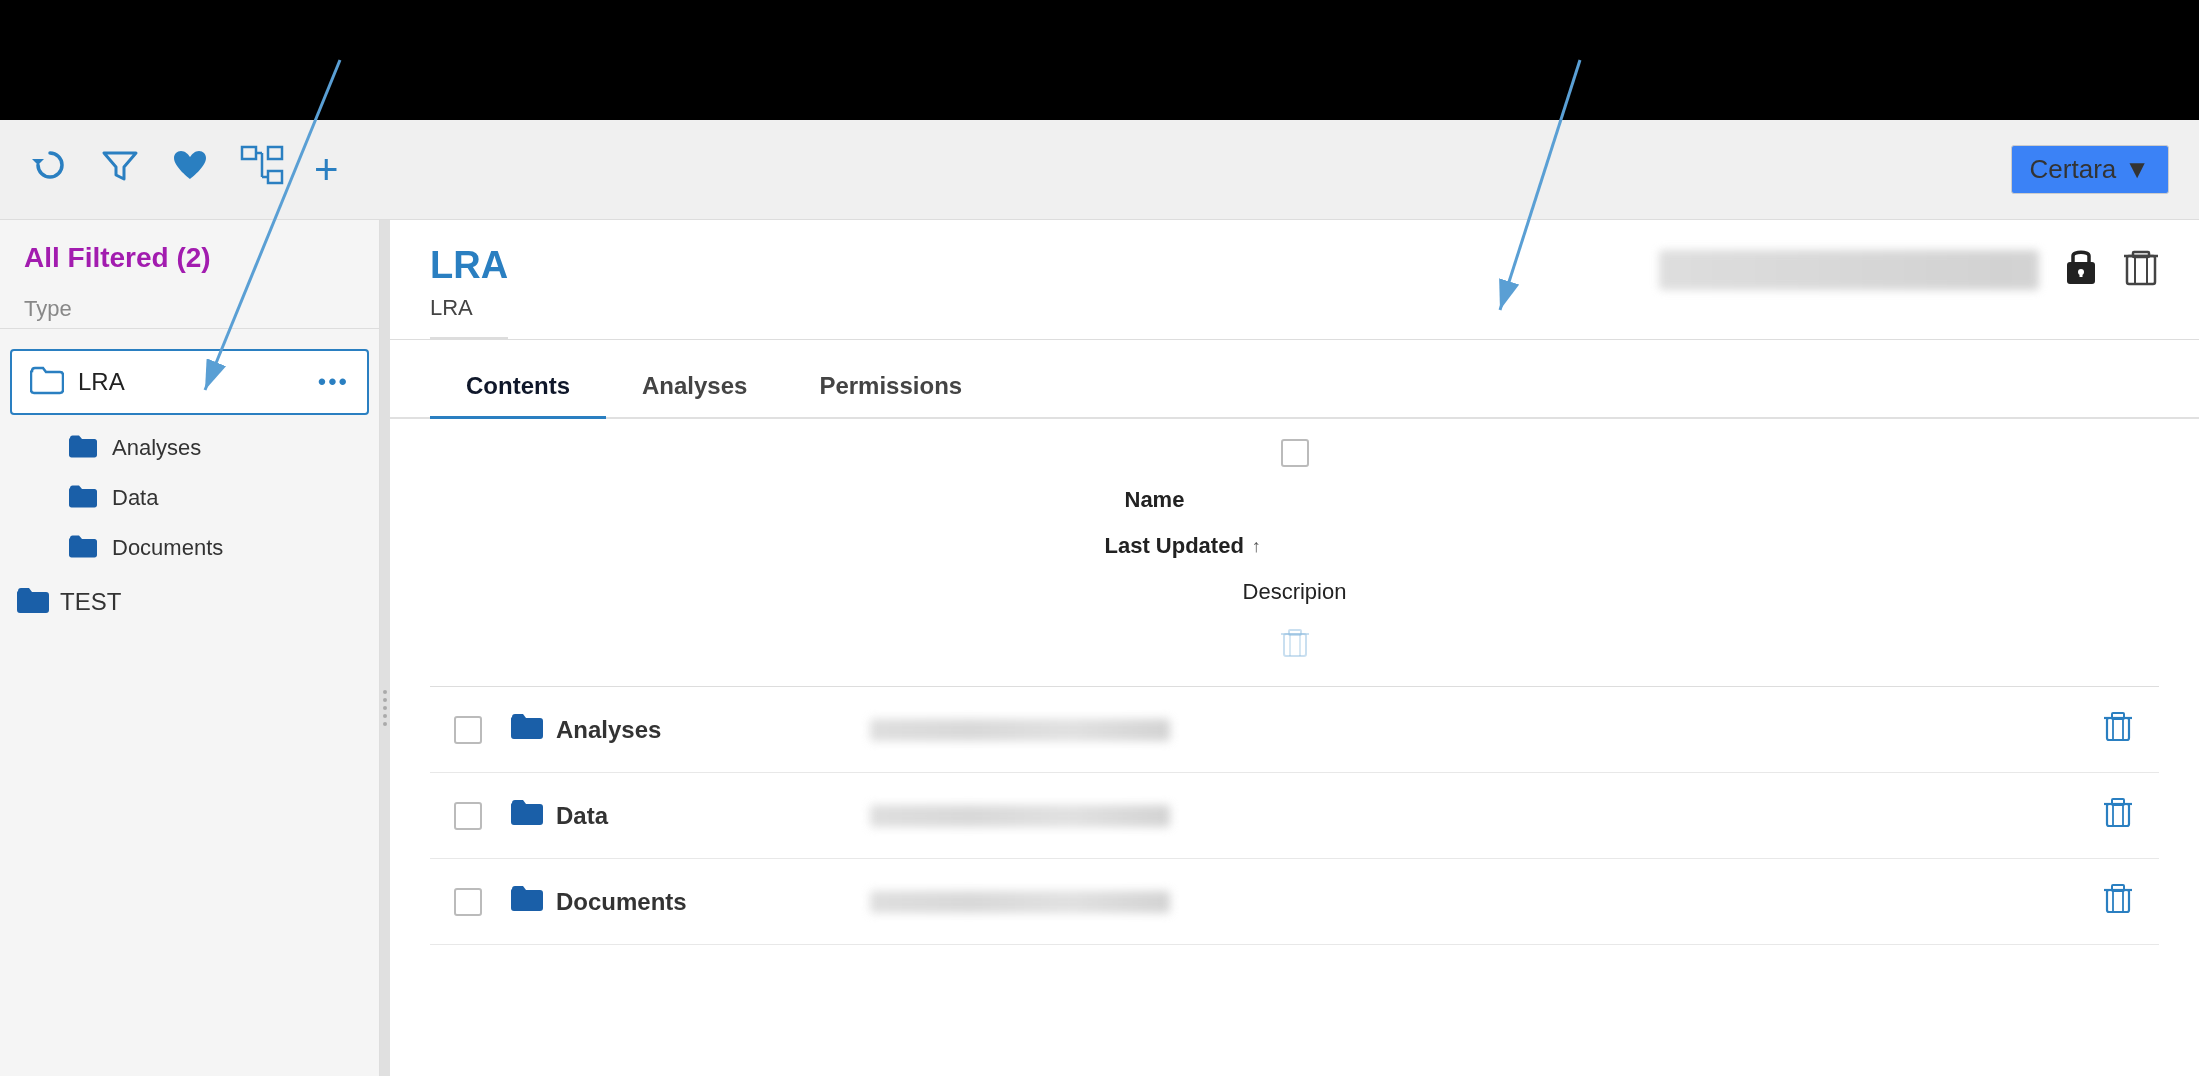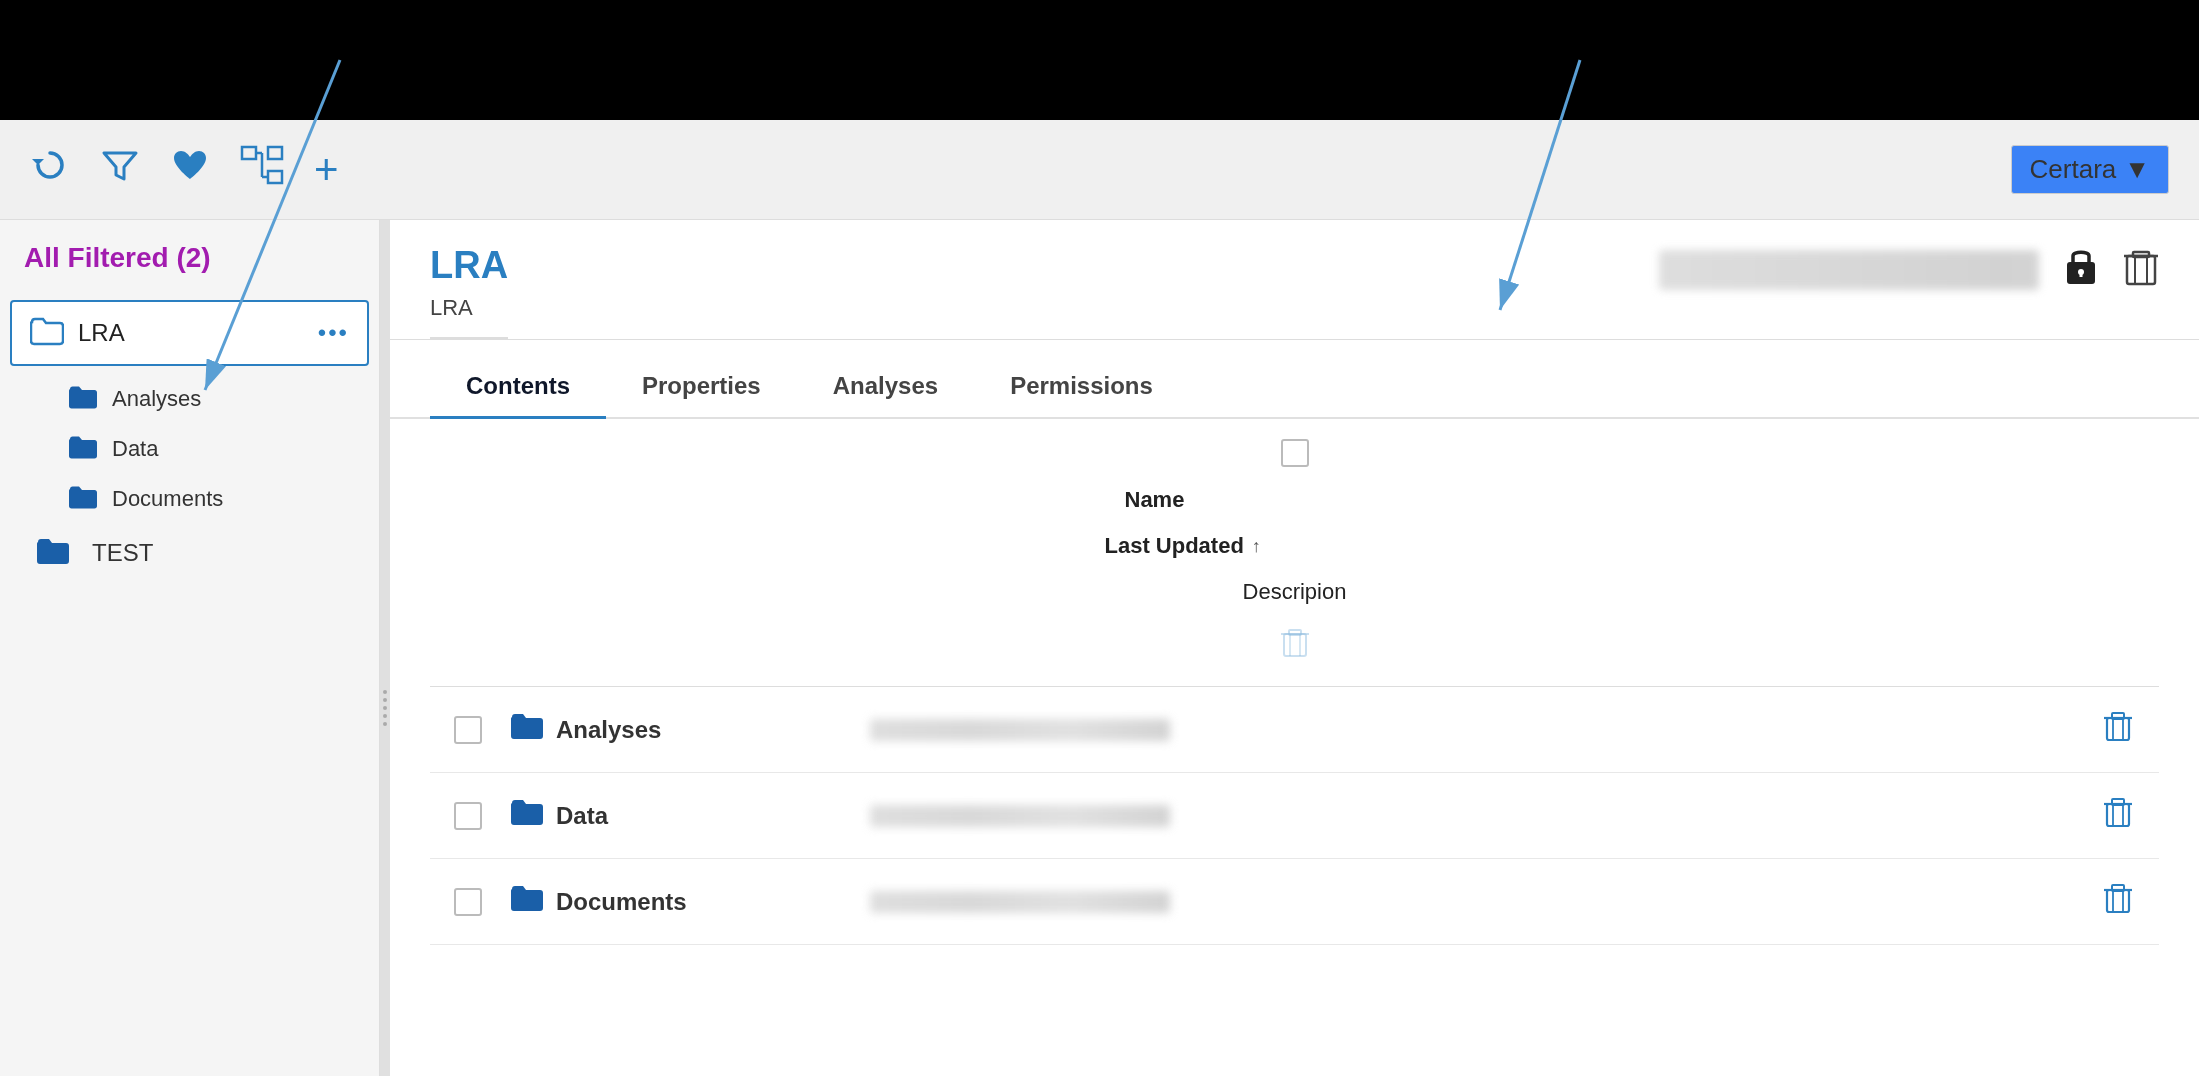--- a/index.html
+++ b/index.html
@@ -118,22 +118,22 @@
       padding: 10px 18px;
       cursor: pointer;
     }
     .sidebar-sub-item .sub-label {
       font-size: 22px;
       color: #333;
     }
     .sidebar-test-item {
       display: flex;
       align-items: center;
-      gap: 22px;
-      padding: 12px 36px;
+      gap: 10px;
+      padding: 12px 16px;
       cursor: pointer;
     }
     .sidebar-test-item .test-label {
       font-size: 24px;
       color: #333;
     }
     
     .main-panel {
       flex: 1;
       background: white;
@@ -423,20 +423,21 @@
           <span>Certara</span>
           <span>▼</span>
         </div>
       </div>
     </div>
 
     <div class="content-area">
 
       <div class="sidebar">
         <div class="sidebar-header">All Filtered (2)</div>
+        <div class="sidebar-type-label">Type</div>
 
         <div class="sidebar-items">
 
           <div class="sidebar-item-lra">
             <span>
               <svg width="34" height="30" viewBox="0 0 34 30" fill="none">
                 <path d="M2 6 C2 4 3 3 5 3 L13 3 L16 7 L30 7 C32 7 33 8 33 10 L33 25 C33 27 32 28 30 28 L4 28 C2 28 1 27 1 25 L1 8 C1 7 1.5 6 2 6Z" stroke="#2a7fc1" stroke-width="2.5" fill="none"></path>
               </svg>
             </span>
             <span class="item-label">LRA</span>
@@ -513,21 +514,20 @@
                 <line x1="24" y1="12" x2="24" y2="40" stroke="#444" stroke-width="2"></line>
                 <rect x="10" y="8" width="16" height="5" rx="1" stroke="#444" stroke-width="2.5" fill="none"></rect>
                 <line x1="1" y1="12" x2="35" y2="12" stroke="#444" stroke-width="2.5"></line>
               </svg>
             </span>
           </div>
         </div>
 
         <div class="tabs-row">
           <div class="tab active">Contents</div>
-          <div class="tab">Properties</div>
           <div class="tab">Analyses</div>
           <div class="tab">Permissions</div>
         </div>
 
         <div class="table-container">
 
           <div class="table-header-row">
             <div class="col-checkbox">
               <div class="checkbox"></div>
             </div>

